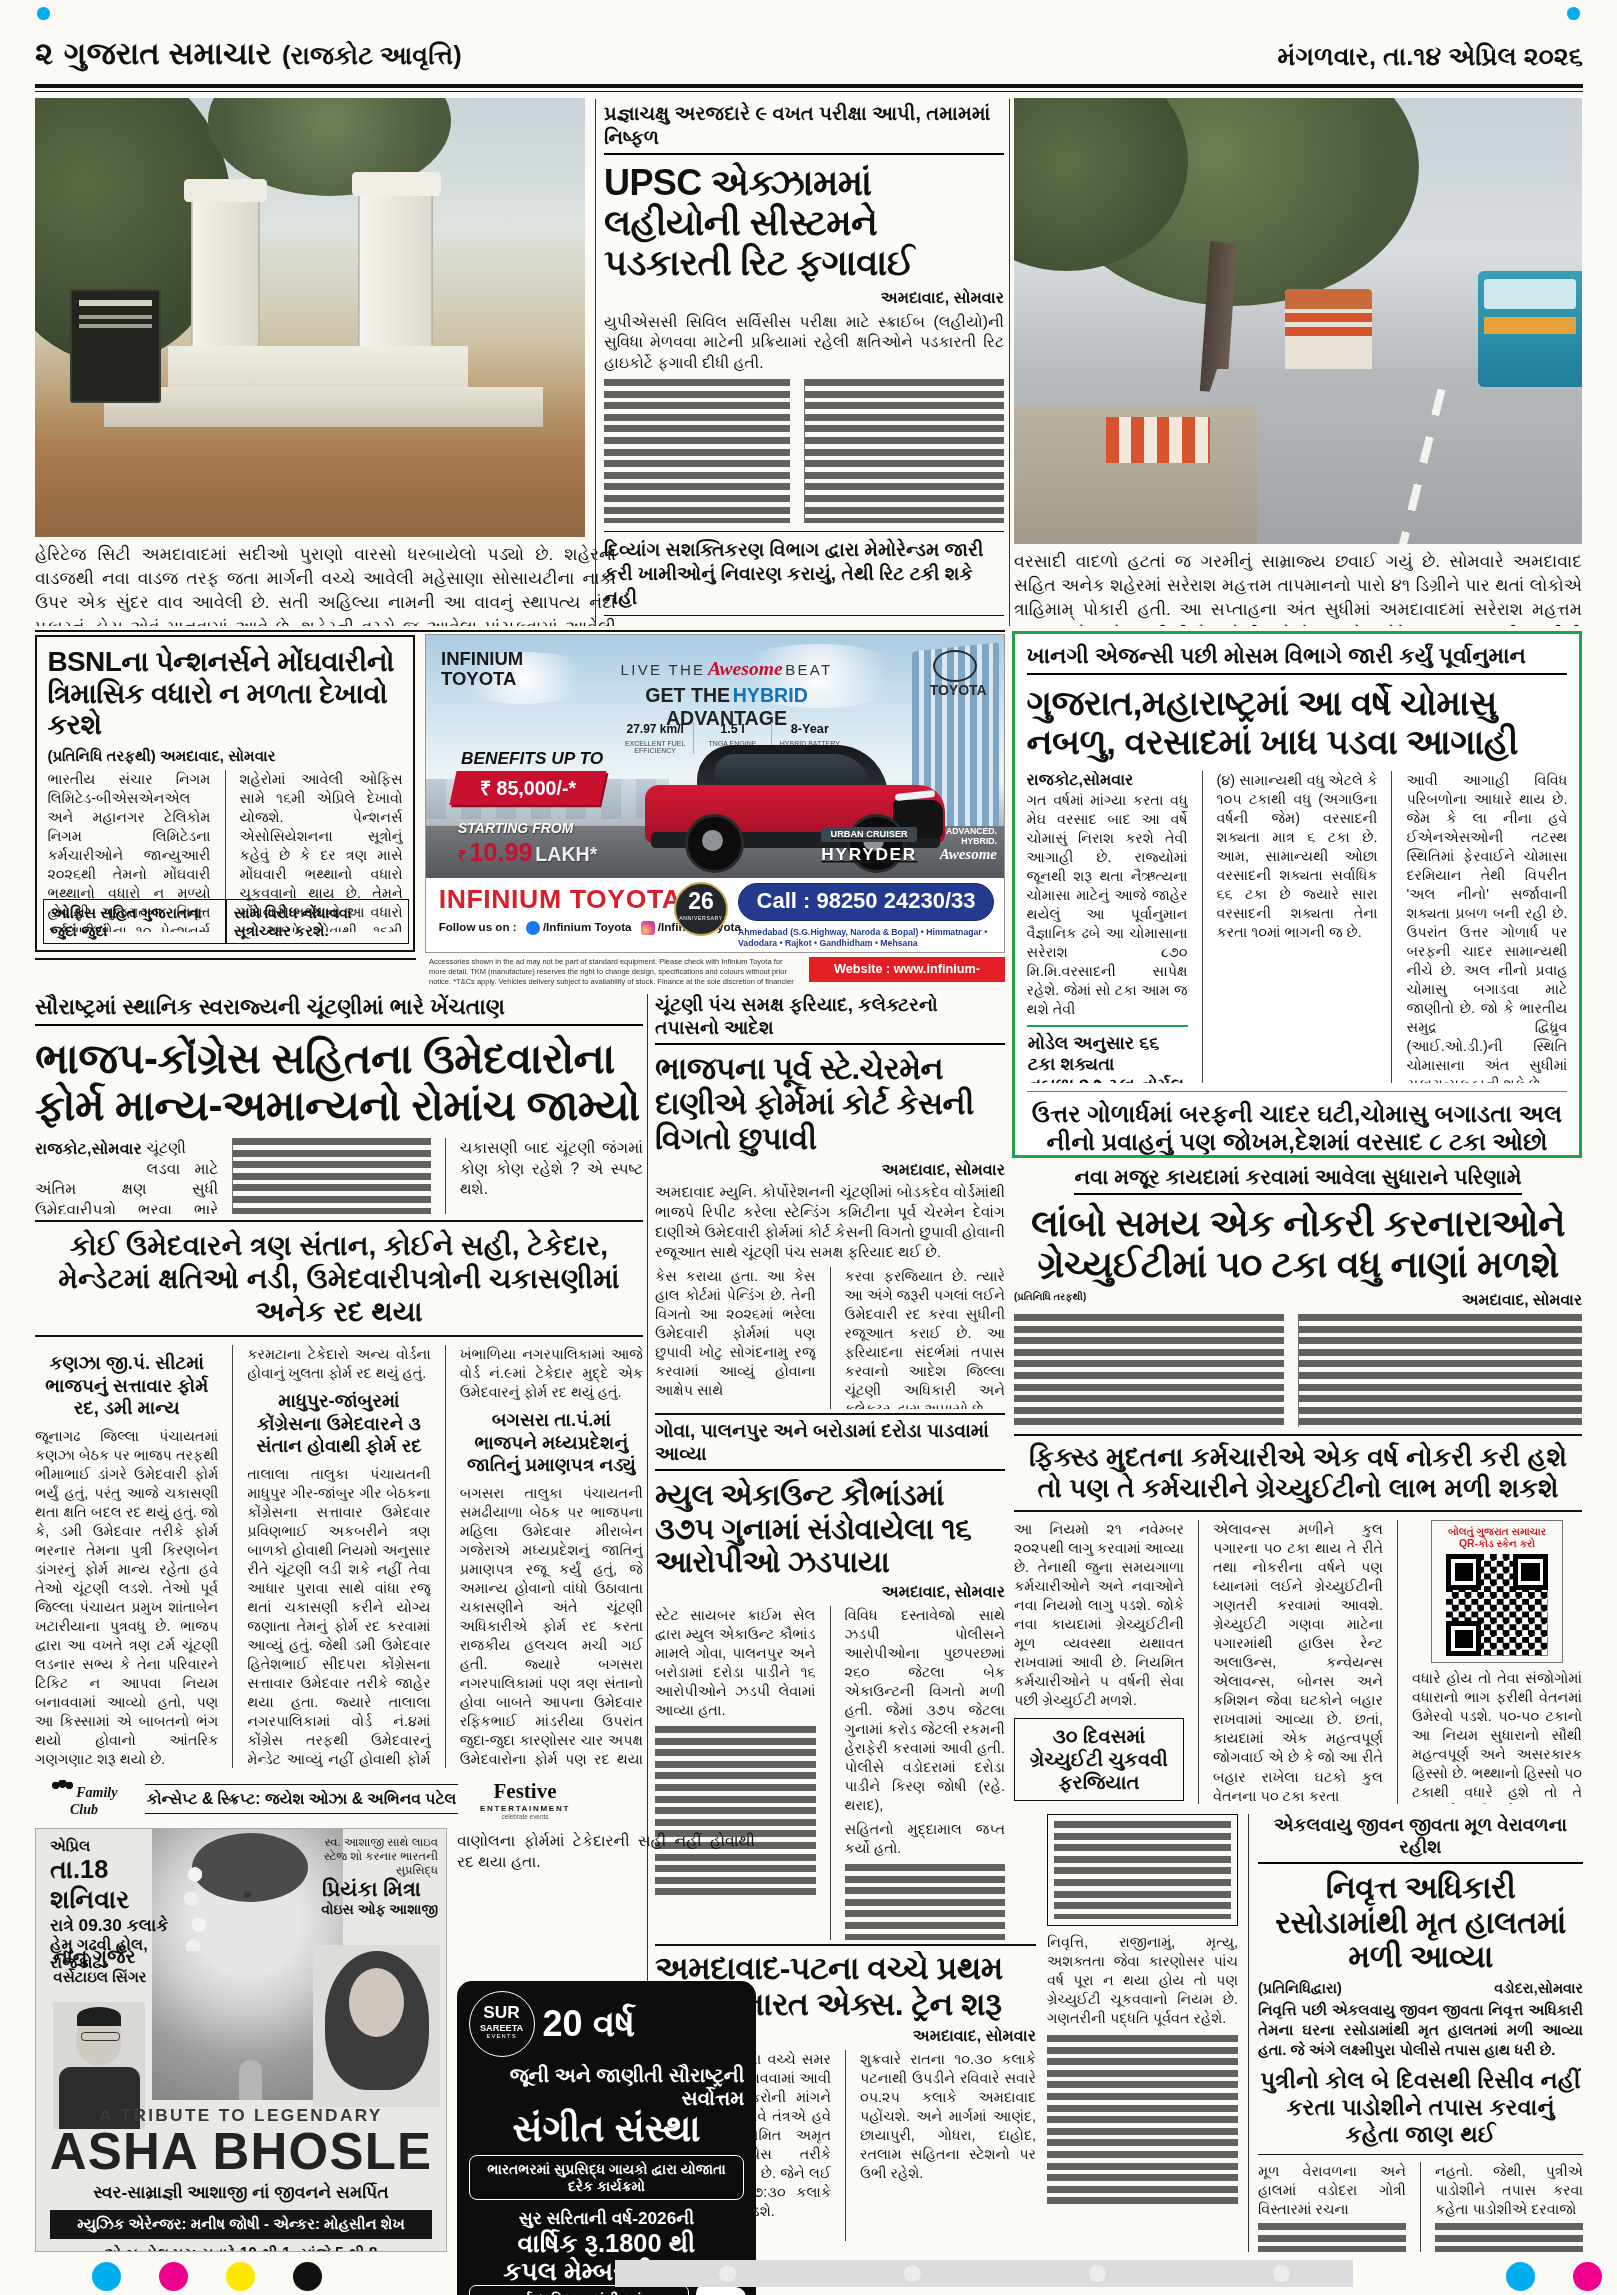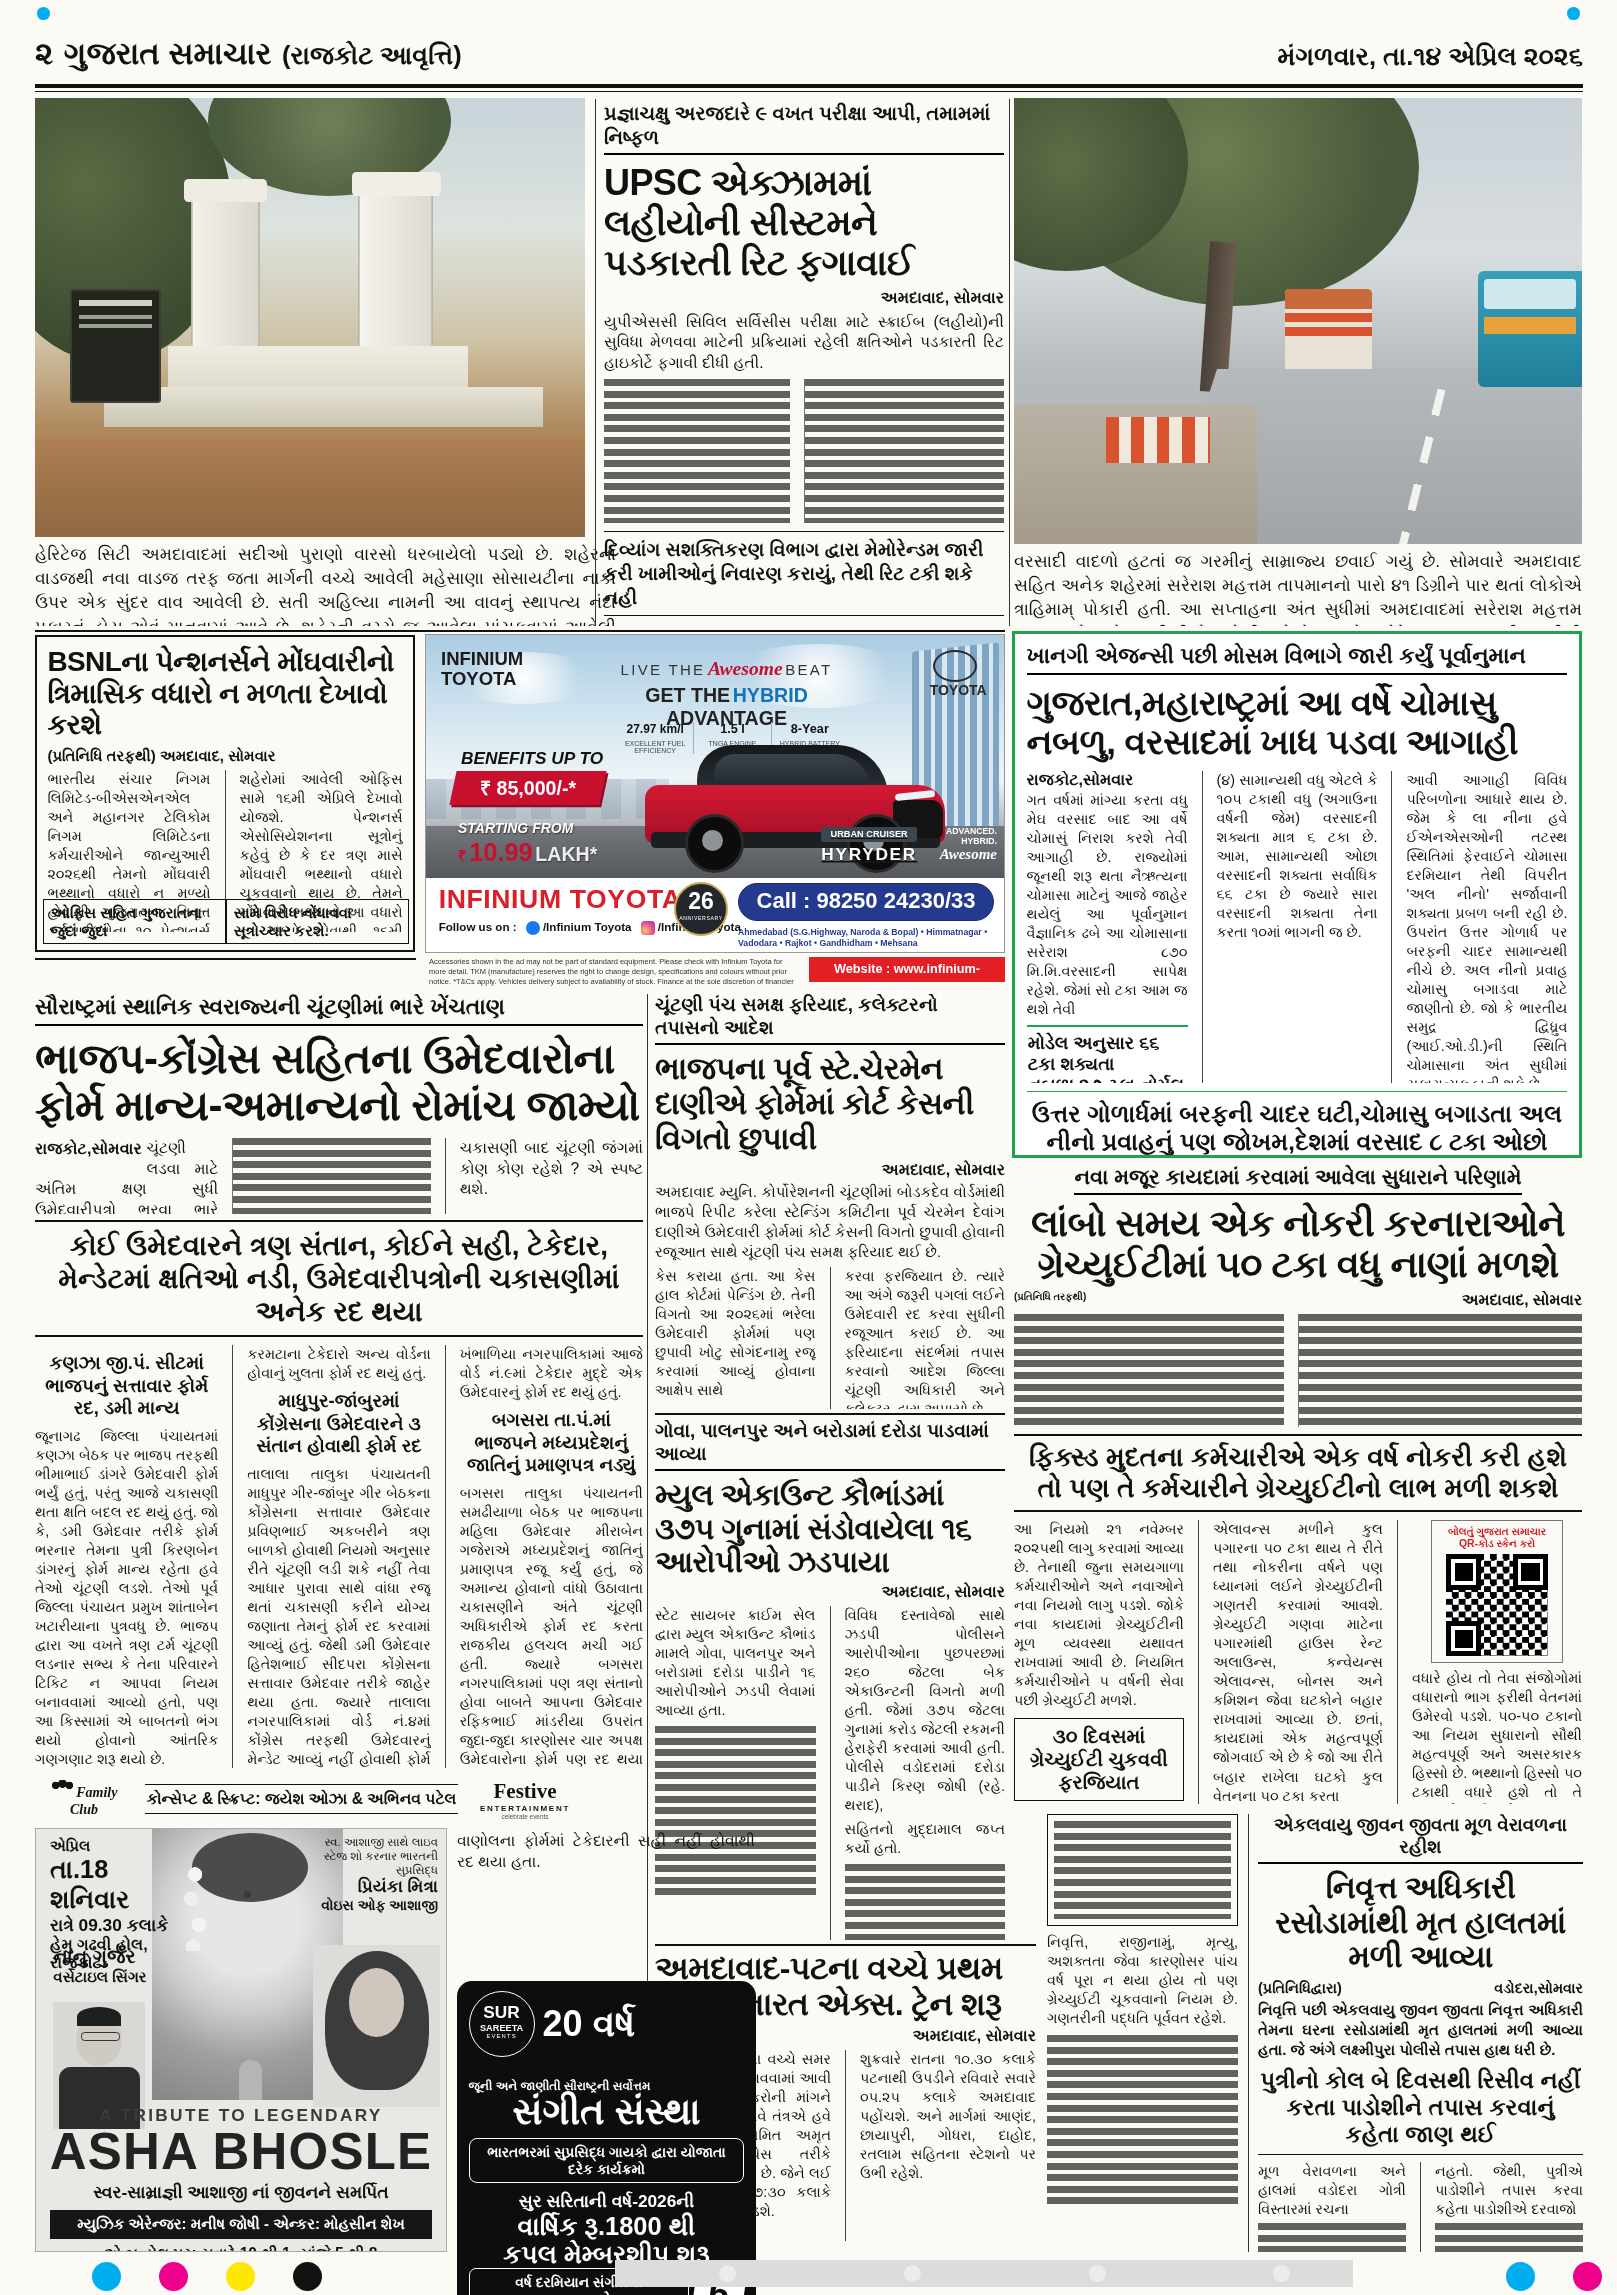--- a/index.html
+++ b/index.html
@@ -431,21 +431,21 @@
       <div class="x" style="font-size:25.4px;">તા.18 શનિવાર</div>
       <div class="x" style="font-size:17.3px;">રાત્રે 09.30 કલાકે</div>
       <div class="b" style="font-size:16px;">હેમુ ગઢવી હોલ, રાજકોટ.</div>
     </div>
     <div class="abs" style="left:17.3px;top:116px;width:116px;">
       <div class="x" style="font-size:19.6px;">નાનુ ગુર્જર</div>
       <div class="b" style="font-size:15px;">વર્સેટાઇલ સિંગર</div>
     </div>
     <div class="abs" style="right:8px;top:5.8px;width:133px;text-align:right;">
       <div style="font-size:11.6px;">સ્વ. આશાજી સાથે લાઇવ સ્ટેજ શો કરનાર ભારતની સુપ્રસિદ્ધ</div>
-      <div class="x" style="font-size:17px;">પ્રિયંકા મિત્રા</div>
+      <div class="x" style="font-size:21px;text-align:center;">પ્રિયંકા મિત્રા</div>
       <div class="b" style="font-size:14px;">વોઇસ ઓફ આશાજી</div>
     </div>
 
     <div class="abs" style="left:0;top:276px;width:100%;text-align:center;">
       <div class="b" style="font-size:17.3px;letter-spacing:2.3px;color:#3a3a3a;">A TRIBUTE TO LEGENDARY</div>
       <div class="x" style="font-size:51px;letter-spacing:1.2px;color:#222;line-height:1;">ASHA BHOSLE</div>
       <div class="b" style="font-size:17.3px;margin-top:4.6px;">સ્વર-સામ્રાજ્ઞી આશાજી નાં જીવનને સમર્પિત</div>
       <div style="margin:7px 14px 0;background:#161616;color:#fff;padding:5.8px 3.5px;">
         <span class="b" style="font-size:15px;">મ્યુઝિક એરેન્જર: મનીષ જોષી - એન્કર: મોહસીન શેખ</span>
       </div>
@@ -458,21 +458,21 @@
 
   <div class="abs" style="left:457px;top:1981px;width:299px;height:351px;background:#0d0d0d;color:#fff;border-radius:15px;box-sizing:border-box;padding:10.4px 11.6px;overflow:hidden;">
     <div style="display:flex;align-items:center;gap:8px;">
       <div class="dot" style="width:64px;height:64px;border:1.7px solid #fff;text-align:center;flex:none;">
         <div class="x" style="font-size:17.3px;margin-top:9.2px;">SUR</div>
         <div class="b" style="font-size:9.2px;">SAREETA</div>
         <div style="font-size:5.8px;letter-spacing:1.2px;">EVENTS</div>
       </div>
       <div class="x" style="font-size:36px;">20 વર્ષ</div>
     </div>
-    <div class="b" style="font-size:12px;margin-top:22px;text-align:left;">જૂની અને જાણીતી સૌરાષ્ટ્રની સર્વોત્તમ</div>
+    <div class="b" style="font-size:20px;margin-top:7px;text-align:right;">જૂની અને જાણીતી સૌરાષ્ટ્રની સર્વોત્તમ</div>
     <div class="x" style="font-size:37px;text-align:center;line-height:1.05;">સંગીત સંસ્થા</div>
     <div style="border:1.7px solid #fff;border-radius:8px;padding:4.6px;margin-top:5.8px;text-align:center;">
       <span class="b" style="font-size:14px;">ભારતભરમાં સુપ્રસિદ્ધ ગાયકો દ્વારા યોજાતા દરેક કાર્યક્રમો</span>
     </div>
     <div class="b" style="font-size:17.3px;margin-top:8px;text-align:center;">સુર સરિતાની વર્ષ-2026ની</div>
     <div class="x" style="font-size:25.4px;text-align:center;">વાર્ષિક રૂ.1800 થી</div>
     <div class="x" style="font-size:25.4px;text-align:center;line-height:1.0;">કપલ મેમ્બરશીપ શરૂ</div>
     <div style="display:flex;align-items:center;gap:5.8px;">
       <div style="flex:1;border:1.7px solid #fff;border-radius:7px;padding:4.6px;text-align:center;">
         <div class="b" style="font-size:14px;">વર્ષ દરમિયાન સંગીતનાં</div>

